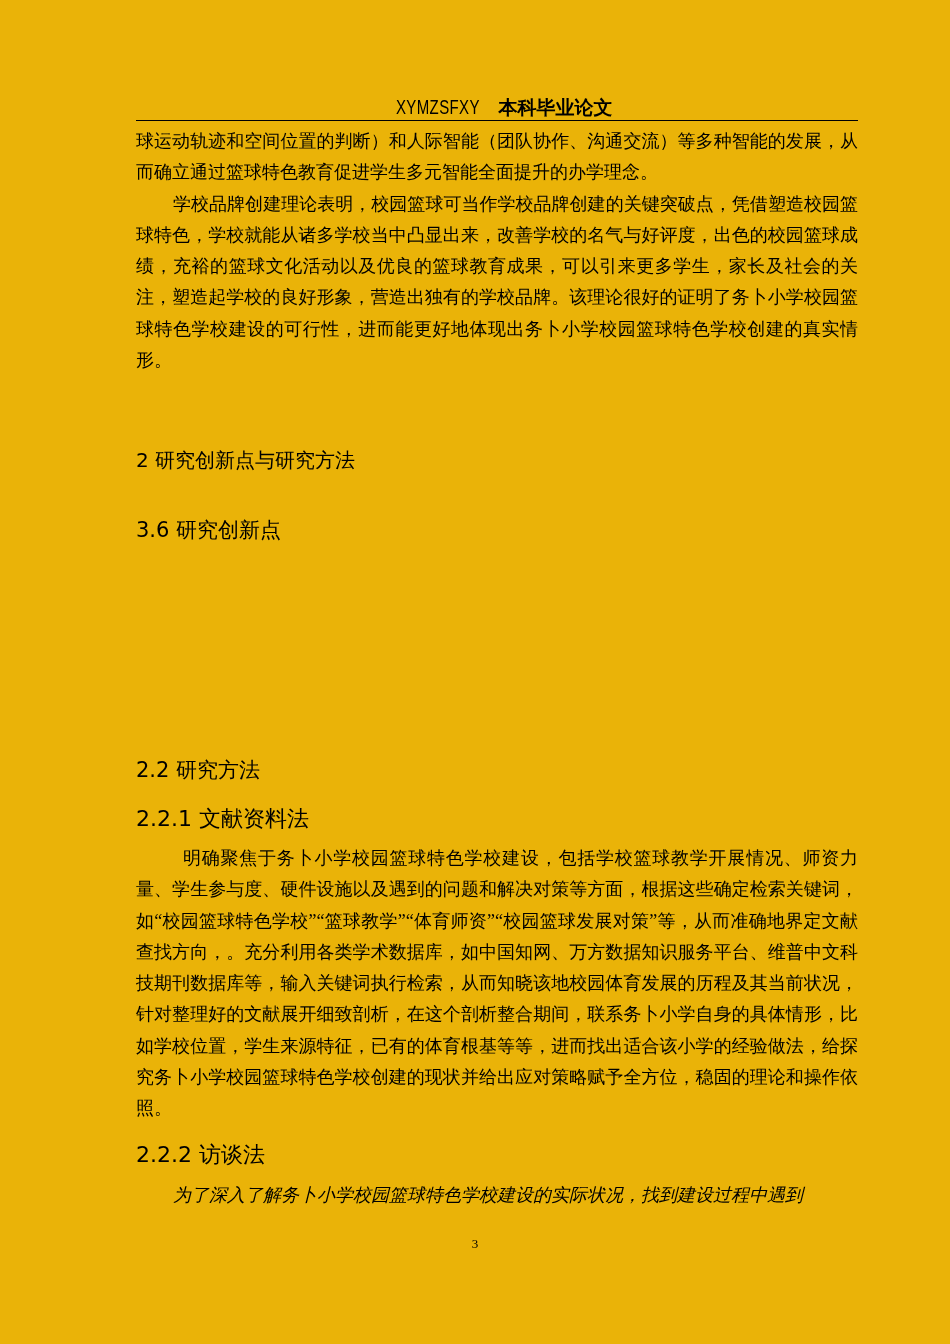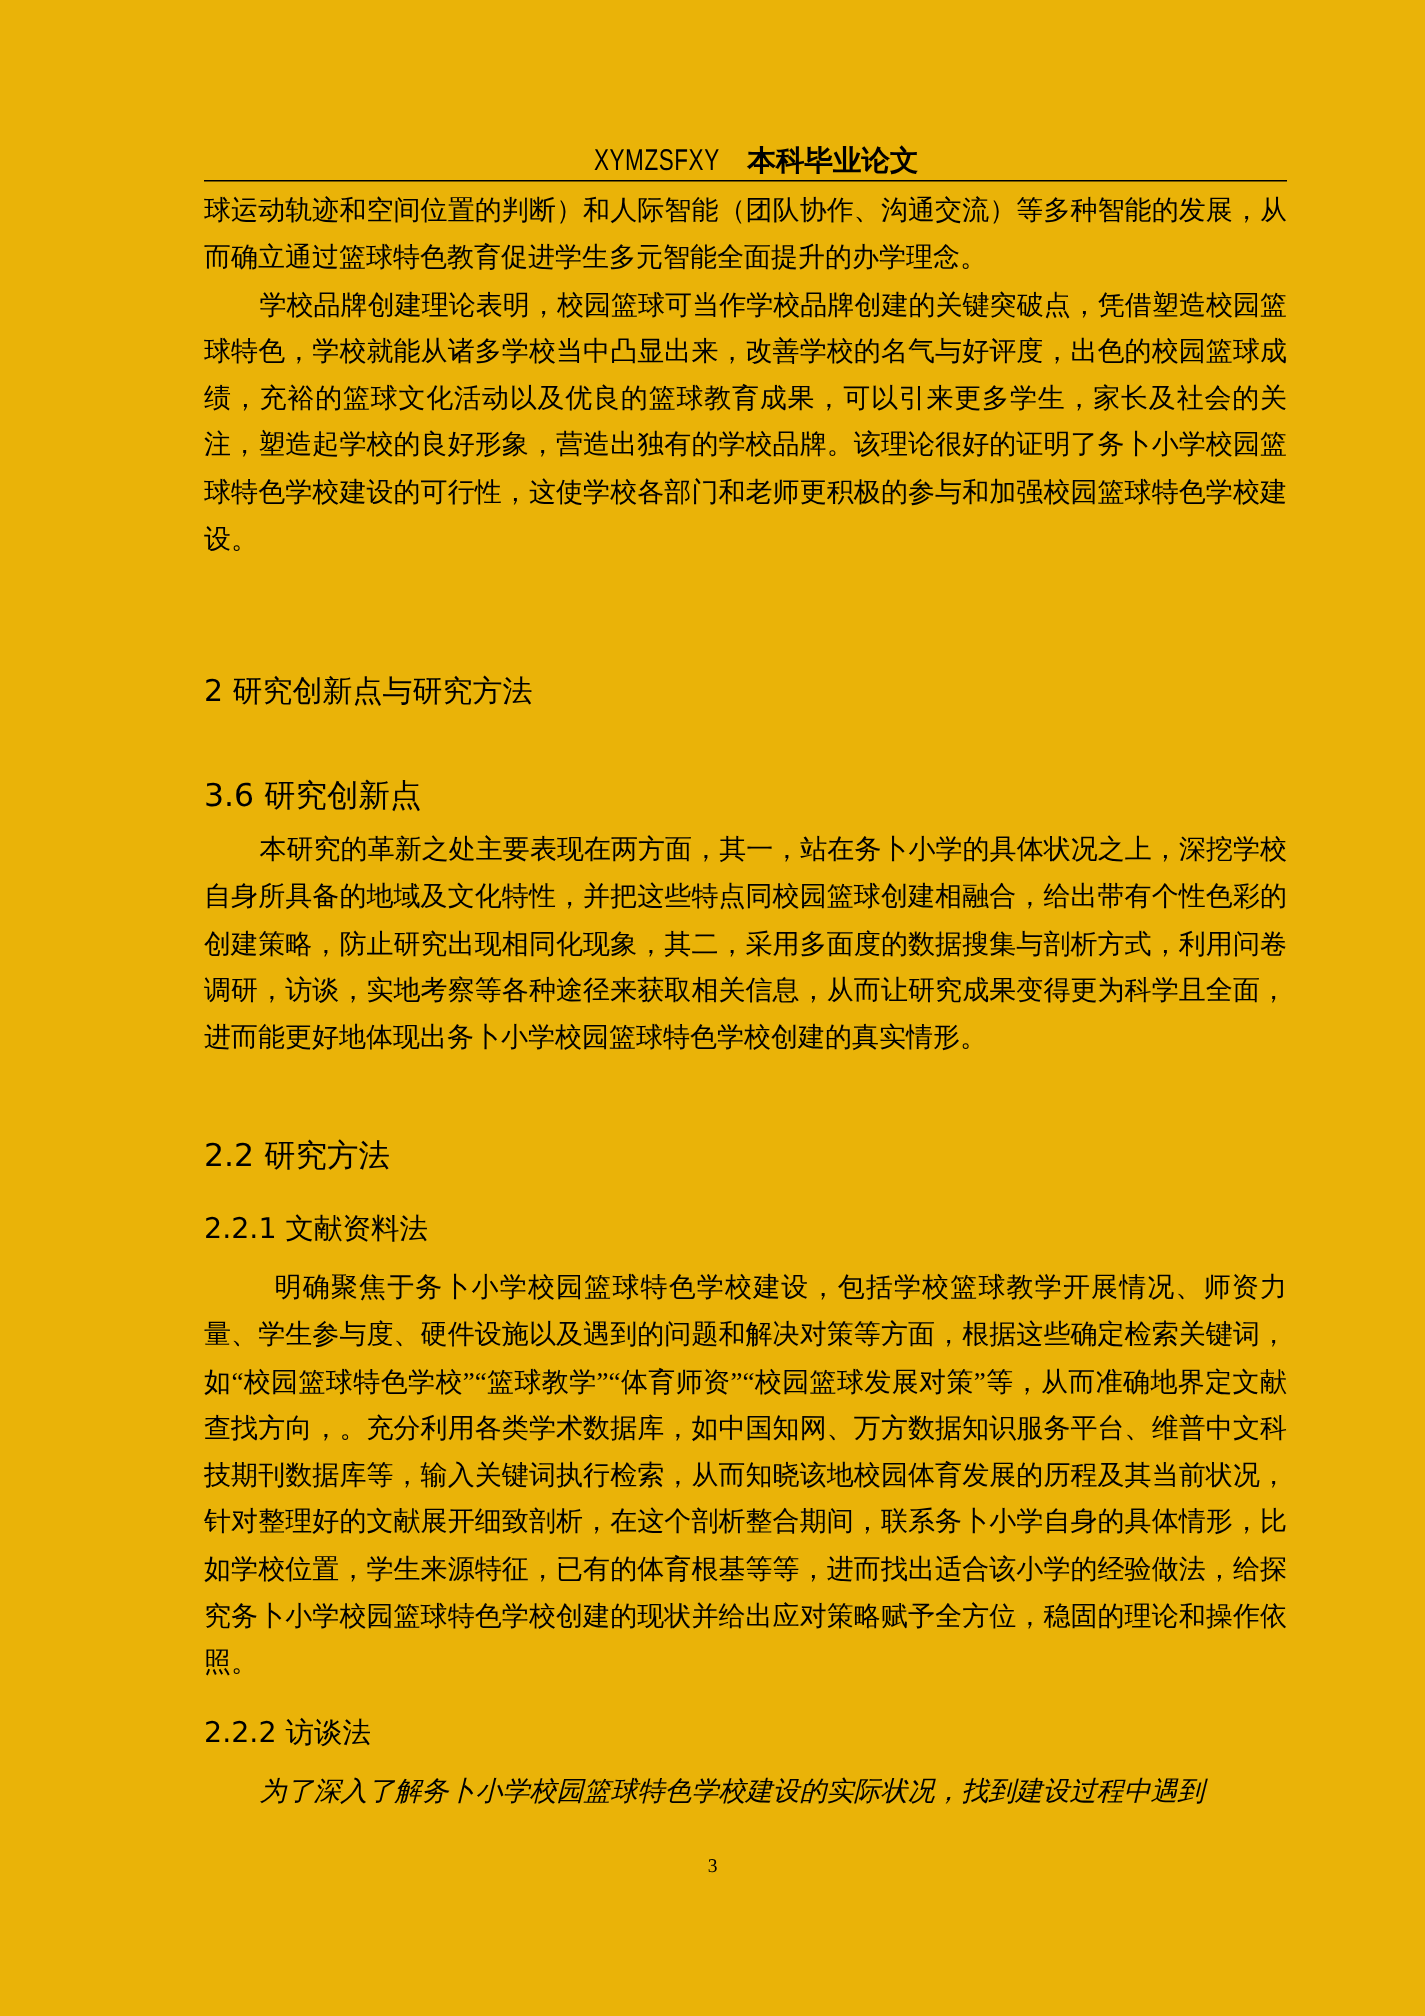--- a/index.html
+++ b/index.html
@@ -8,47 +8,44 @@
   .header { position: absolute; left: 136px; top: 94px; width: 722px; text-align: center; font-size: 20px; line-height: 26px; }
   .header .latin { font-family: "Liberation Sans", sans-serif; font-size: 20px; transform: scaleX(0.75); display: inline-block; letter-spacing: 0.5px; }
   .header .cn { font-family: "DejaVu Sans", sans-serif; font-weight: bold; font-size: 19px; }
   .header-rule { position: absolute; left: 136px; top: 120px; width: 722px; height: 0; border-top: 1.5px solid #000; }
   p { margin: 0; line-height: 31.3px; text-align: justify; text-justify: inter-character; }
   .indent { text-indent: 37px; }
   .indent2 { text-indent: 47px; font-family: Liberation Serif, serif; }
   h1, h2, h3 { font-family: "DejaVu Sans", sans-serif; font-weight: normal; margin: 0; }
   h1 { font-size: 20px; line-height: 30px; position: absolute; left: 136px; top: 445px; }
   h2 { font-size: 21px; line-height: 28px; position: absolute; left: 136px; }
-  h3 { font-size: 19px; line-height: 26px; position: absolute; left: 136px; }
+  h3 { font-size: 22px; line-height: 26px; position: absolute; left: 136px; }
   .block { position: absolute; left: 136px; width: 722px; font-family: "DejaVu Serif", serif; font-size: 18px; }
   .footer { position: absolute; left: 0; width: 950px; top: 1236px; text-align: center; font-family: "Liberation Serif", serif; font-size: 13px; }
 </style>
 </head>
 <body>
 
 <div class="page">
 
   <div class="header">
     <span class="latin">XYMZSFXY</span>
     <span class="cn">本科毕业论文</span>
   </div>
   <div class="header-rule"></div>
 
   <div class="block" style="top:125px;">
     <p>球运动轨迹和空间位置的判断）和人际智能（团队协作、沟通交流）等多种智能的发展，从而确立通过篮球特色教育促进学生多元智能全面提升的办学理念。</p>
-    <p class="indent">学校品牌创建理论表明，校园篮球可当作学校品牌创建的关键突破点，凭借塑造校园篮球特色，学校就能从诸多学校当中凸显出来，改善学校的名气与好评度，出色的校园篮球成绩，充裕的篮球文化活动以及优良的篮球教育成果，可以引来更多学生，家长及社会的关注，塑造起学校的良好形象，营造出独有的学校品牌。该理论很好的证明了务卜小学校园篮球特色学校建设的可行性，这使学校各部门和老师更积极的参与和加强校园篮球特色学校建设。</p>
+    <p class="indent">学校品牌创建理论表明，校园篮球可当作学校品牌创建的关键突破点，凭借塑造校园篮球特色，学校就能从诸多学校当中凸显出来，改善学校的名气与好评度，出色的校园篮球成绩，充裕的篮球文化活动以及优良的篮球教育成果，可以引来更多学生，家长及社会的关注，塑造起学校的良好形象，营造出独有的学校品牌。该理论很好的证明了务卜小学校园篮球特色学校建设的可行性，进而能更好地体现出务卜小学校园篮球特色学校创建的真实情形。</p>
   </div>
 
   <h1>2  研究创新点与研究方法</h1>
 
   <h2 style="top:516px;">3.6  研究创新点</h2>
 
-  <div class="block" style="top:551px;">
-    <p class="indent">本研究的革新之处主要表现在两方面，其一，站在务卜小学的具体状况之上，深挖学校自身所具备的地域及文化特性，并把这些特点同校园篮球创建相融合，给出带有个性色彩的创建策略，防止研究出现相同化现象，其二，采用多面度的数据搜集与剖析方式，利用问卷调研，访谈，实地考察等各种途径来获取相关信息，从而让研究成果变得更为科学且全面，进而能更好地体现出务卜小学校园篮球特色学校创建的真实情形。</p>
-  </div>
 
   <h2 style="top:756px;">2.2  研究方法</h2>
 
   <h3 style="top:806px;">2.2.1  文献资料法</h3>
 
   <div class="block" style="top:843px;">
     <p class="indent2">明确聚焦于务卜小学校园篮球特色学校建设，包括学校篮球教学开展情况、师资力量、学生参与度、硬件设施以及遇到的问题和解决对策等方面，根据这些确定检索关键词，如“校园篮球特色学校”“篮球教学”“体育师资”“校园篮球发展对策”等，从而准确地界定文献查找方向，。充分利用各类学术数据库，如中国知网、万方数据知识服务平台、维普中文科技期刊数据库等，输入关键词执行检索，从而知晓该地校园体育发展的历程及其当前状况，针对整理好的文献展开细致剖析，在这个剖析整合期间，联系务卜小学自身的具体情形，比如学校位置，学生来源特征，已有的体育根基等等，进而找出适合该小学的经验做法，给探究务卜小学校园篮球特色学校创建的现状并给出应对策略赋予全方位，稳固的理论和操作依照。</p>
   </div>
 
   <h3 style="top:1142px;">2.2.2  访谈法</h3>

